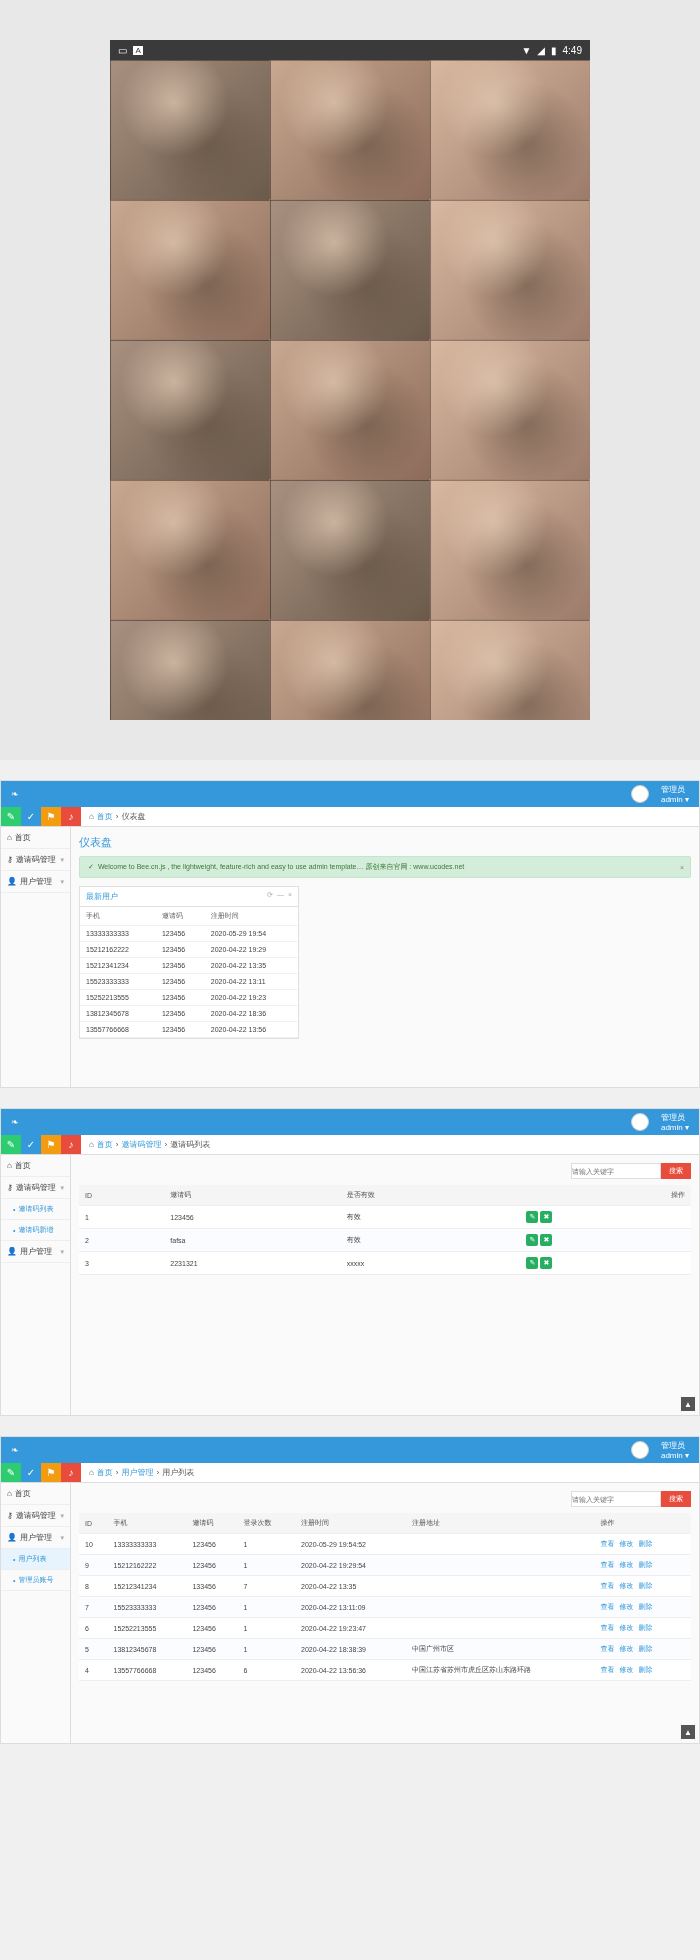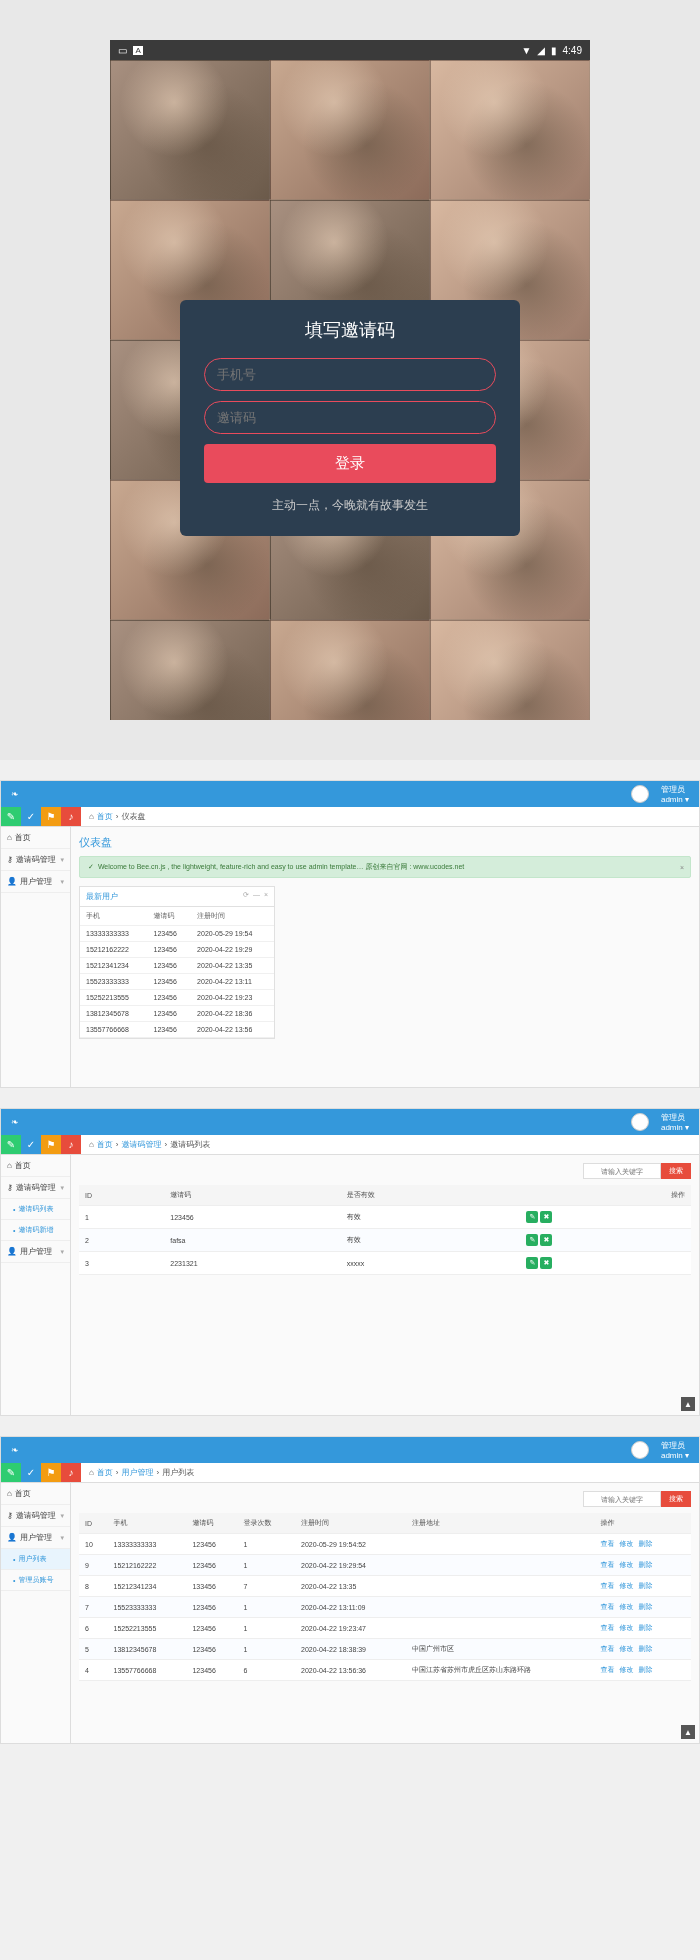--- a/index.html
+++ b/index.html
@@ -38,29 +38,29 @@
 .bc-link { color: #3498db; }
 .admin-body { display: flex; min-height: 260px; }
 .sidebar { width: 70px; border-right: 1px solid #ddd; background: #fafafa; }
 .side-item { padding: 5px 6px; font-size: 8px; color: #444; display: flex; align-items: center; gap: 3px; border-bottom: 1px solid #eee; cursor: pointer; }
 .side-item.sub { padding-left: 12px; color: #3498db; font-size: 7px; }
 .side-item .chev { margin-left: auto; font-size: 7px; color: #aaa; }
 .main-content { flex: 1; padding: 8px; background: #fafafa; }
 .page-heading { color: #3498db; font-size: 11px; margin-bottom: 6px; font-weight: normal; }
 .alert-success { background: #d4edda; border: 1px solid #c3e6cb; color: #3a7a3a; padding: 5px 8px; font-size: 7px; border-radius: 2px; margin-bottom: 8px; display: flex; align-items: center; gap: 4px; position: relative; }
 .alert-success .alert-close { position: absolute; right: 6px; color: #888; cursor: pointer; }
-.data-card { background: #fff; border: 1px solid #e0e0e0; width: 196px; }
+.data-card { background: #fff; border: 1px solid #e0e0e0; width: 220px; }
 .card-tabs { display: flex; justify-content: space-between; border-bottom: 1px solid #e0e0e0; padding: 4px 6px; }
 .card-tab-title { color: #3498db; font-size: 8px; }
 .card-tab-icons { display: flex; gap: 4px; font-size: 7px; color: #aaa; }
 .mini-table { width: 100%; border-collapse: collapse; }
 .mini-table th, .mini-table td { padding: 4px 6px; text-align: left; font-size: 7px; color: #444; border-bottom: 1px solid #f0f0f0; }
 .mini-table th { font-weight: normal; color: #666; }
 .search-bar { display: flex; justify-content: flex-end; margin-bottom: 6px; }
-.search-input { padding: 3px 17px; font-size: 7px; border: 1px solid #ddd; width: 78px; }
+.search-input { padding: 3px 0; font-size: 7px; border: 1px solid #ddd; width: 90px; }
 .search-btn { padding: 3px 8px; background: #e74c3c; color: #fff; border: none; font-size: 7px; cursor: pointer; }
 .wide-table { width: 100%; border-collapse: collapse; background: #fff; }
 .wide-table th, .wide-table td { padding: 5px 6px; text-align: left; font-size: 7px; color: #444; border-bottom: 1px solid #eee; }
 .wide-table th { background: #f5f5f5; font-weight: normal; color: #555; }
 .wide-table tr:nth-child(even) td { background: #fafcff; }
 .op-icons { display: flex; gap: 2px; }
 .op-icon { width: 12px; height: 12px; display: inline-flex; align-items: center; justify-content: center; color: #fff; font-size: 7px; border-radius: 2px; }
 .op-green { background: #27ae60; }
 .op-links a { color: #3498db; margin-right: 3px; text-decoration: none; }
 .scroll-top { position: absolute; right: 4px; bottom: 4px; width: 14px; height: 14px; background: #555; color: #fff; font-size: 8px; display: flex; align-items: center; justify-content: center; }
@@ -93,27 +93,20 @@
       <div class="photo-tile"></div>
       <div class="photo-tile"></div>
       <div class="photo-tile"></div>
       <div class="photo-tile"></div>
       <div class="photo-tile"></div>
       <div class="photo-tile"></div>
       <div class="photo-tile"></div>
       <div class="photo-tile"></div>
       <div class="photo-tile"></div>
     </div>
-    <div class="login-card">
-      <div class="login-title">填写邀请码</div>
-      <input class="login-input" placeholder="手机号" style="">
-      <input class="login-input" placeholder="邀请码" style="">
-      <button class="login-btn">登录</button>
-      <div class="login-tagline">主动一点，今晚就有故事发生</div>
-    </div>
   </div>
 </div>
 
 <div class="admin-panel panel-wrap">
   <div class="admin-header">
     <span>❧</span>
     <div class="header-user">
       <span class="header-avatar"></span>
       <span>管理员<br>admin ▾</span>
     </div>

